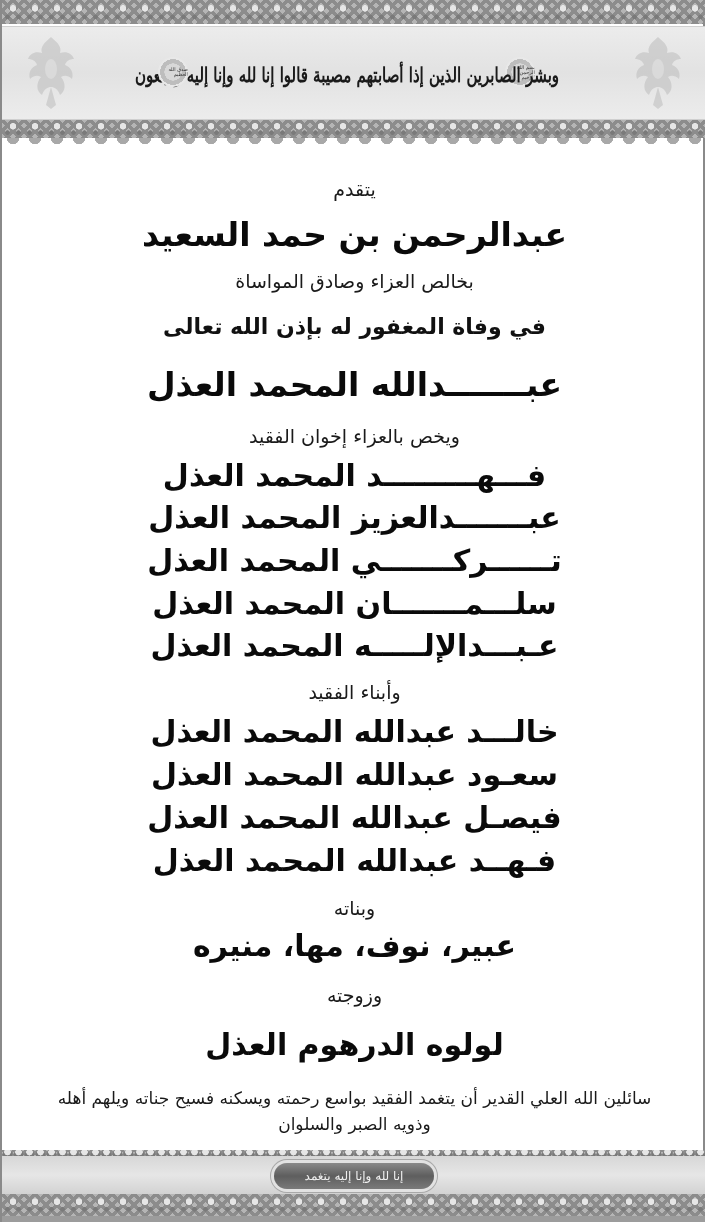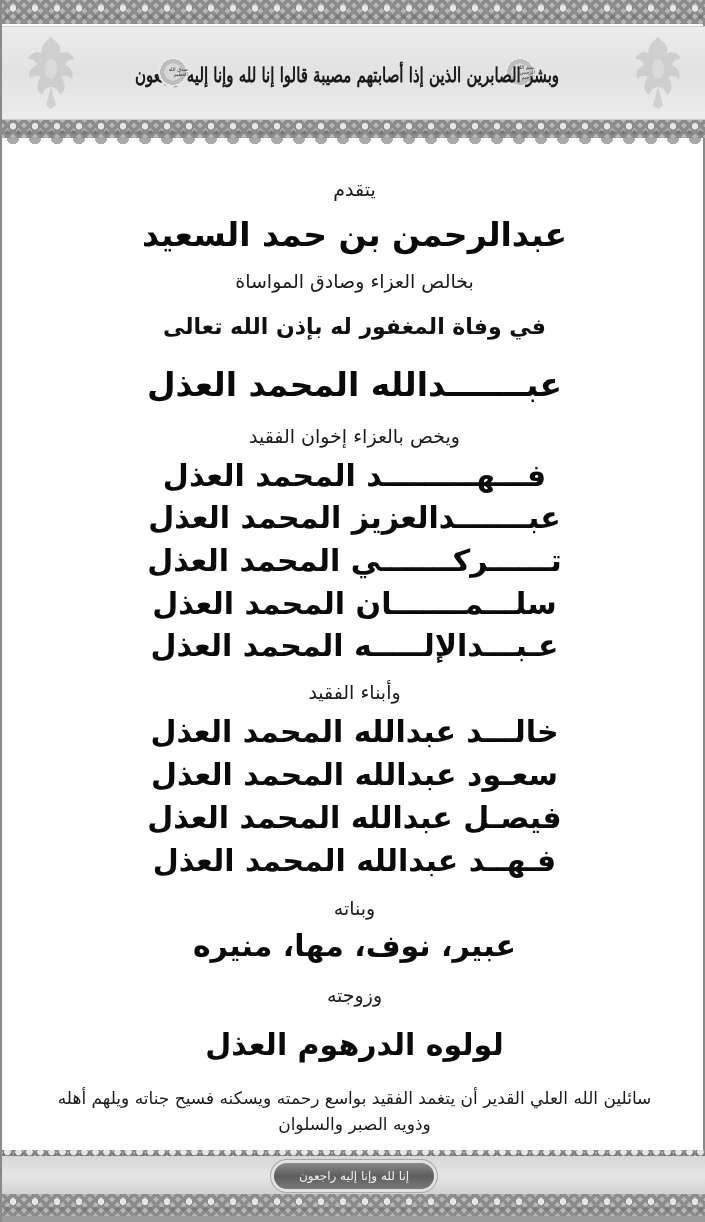--- a/index.html
+++ b/index.html
@@ -246,17 +246,17 @@
 
     <div class="line small" style="top:986px;">وزوجته</div>
     <div class="line name" style="top:1030px;">لولوه الدرهوم العذل</div>
 
     <div class="line closing" style="top:1090px;">سائلين الله العلي القدير أن يتغمد الفقيد بواسع رحمته ويسكنه فسيح جناته ويلهم أهله</div>
     <div class="line closing" style="top:1116px;">وذويه الصبر والسلوان</div>
   </div>
 
   <div class="lace" style="top:1150px;height:6px;background-size:11px 100%,11px 100%,11px 100%,6px 6px,6px 6px;"></div>
   <div class="footer-band"></div>
-  <div class="footer-badge">إنا لله وإنا إليه راجعون</div>
+  <div class="footer-badge">إنا لله وإنا إليه يتغمد</div>
   <div class="lace" style="top:1194px;height:22px;"></div>
   <div style="position:absolute;left:0;top:1216px;width:705px;height:6px;background:#9c9c9c;"></div>
 
 </div>
 
 </body></html>

